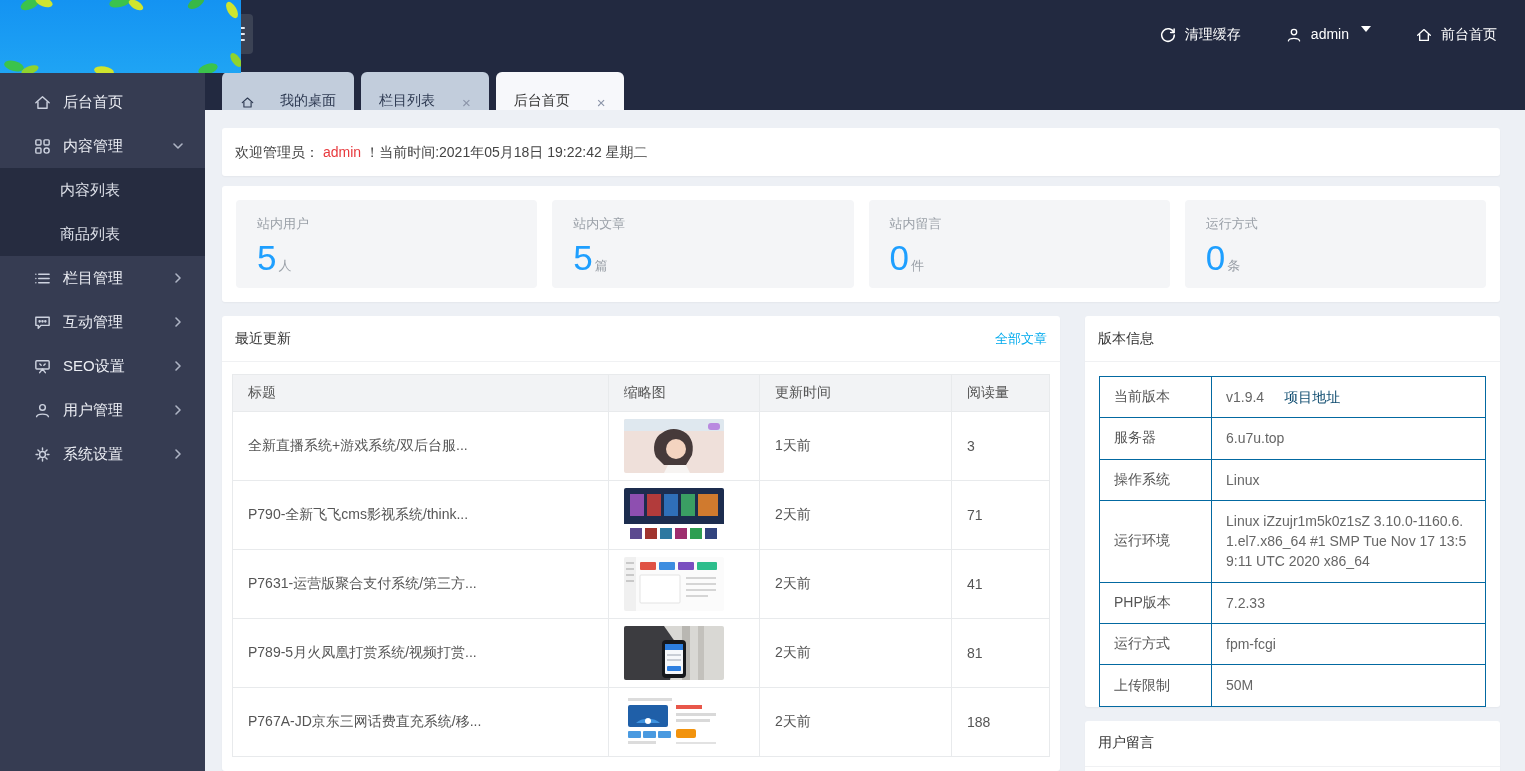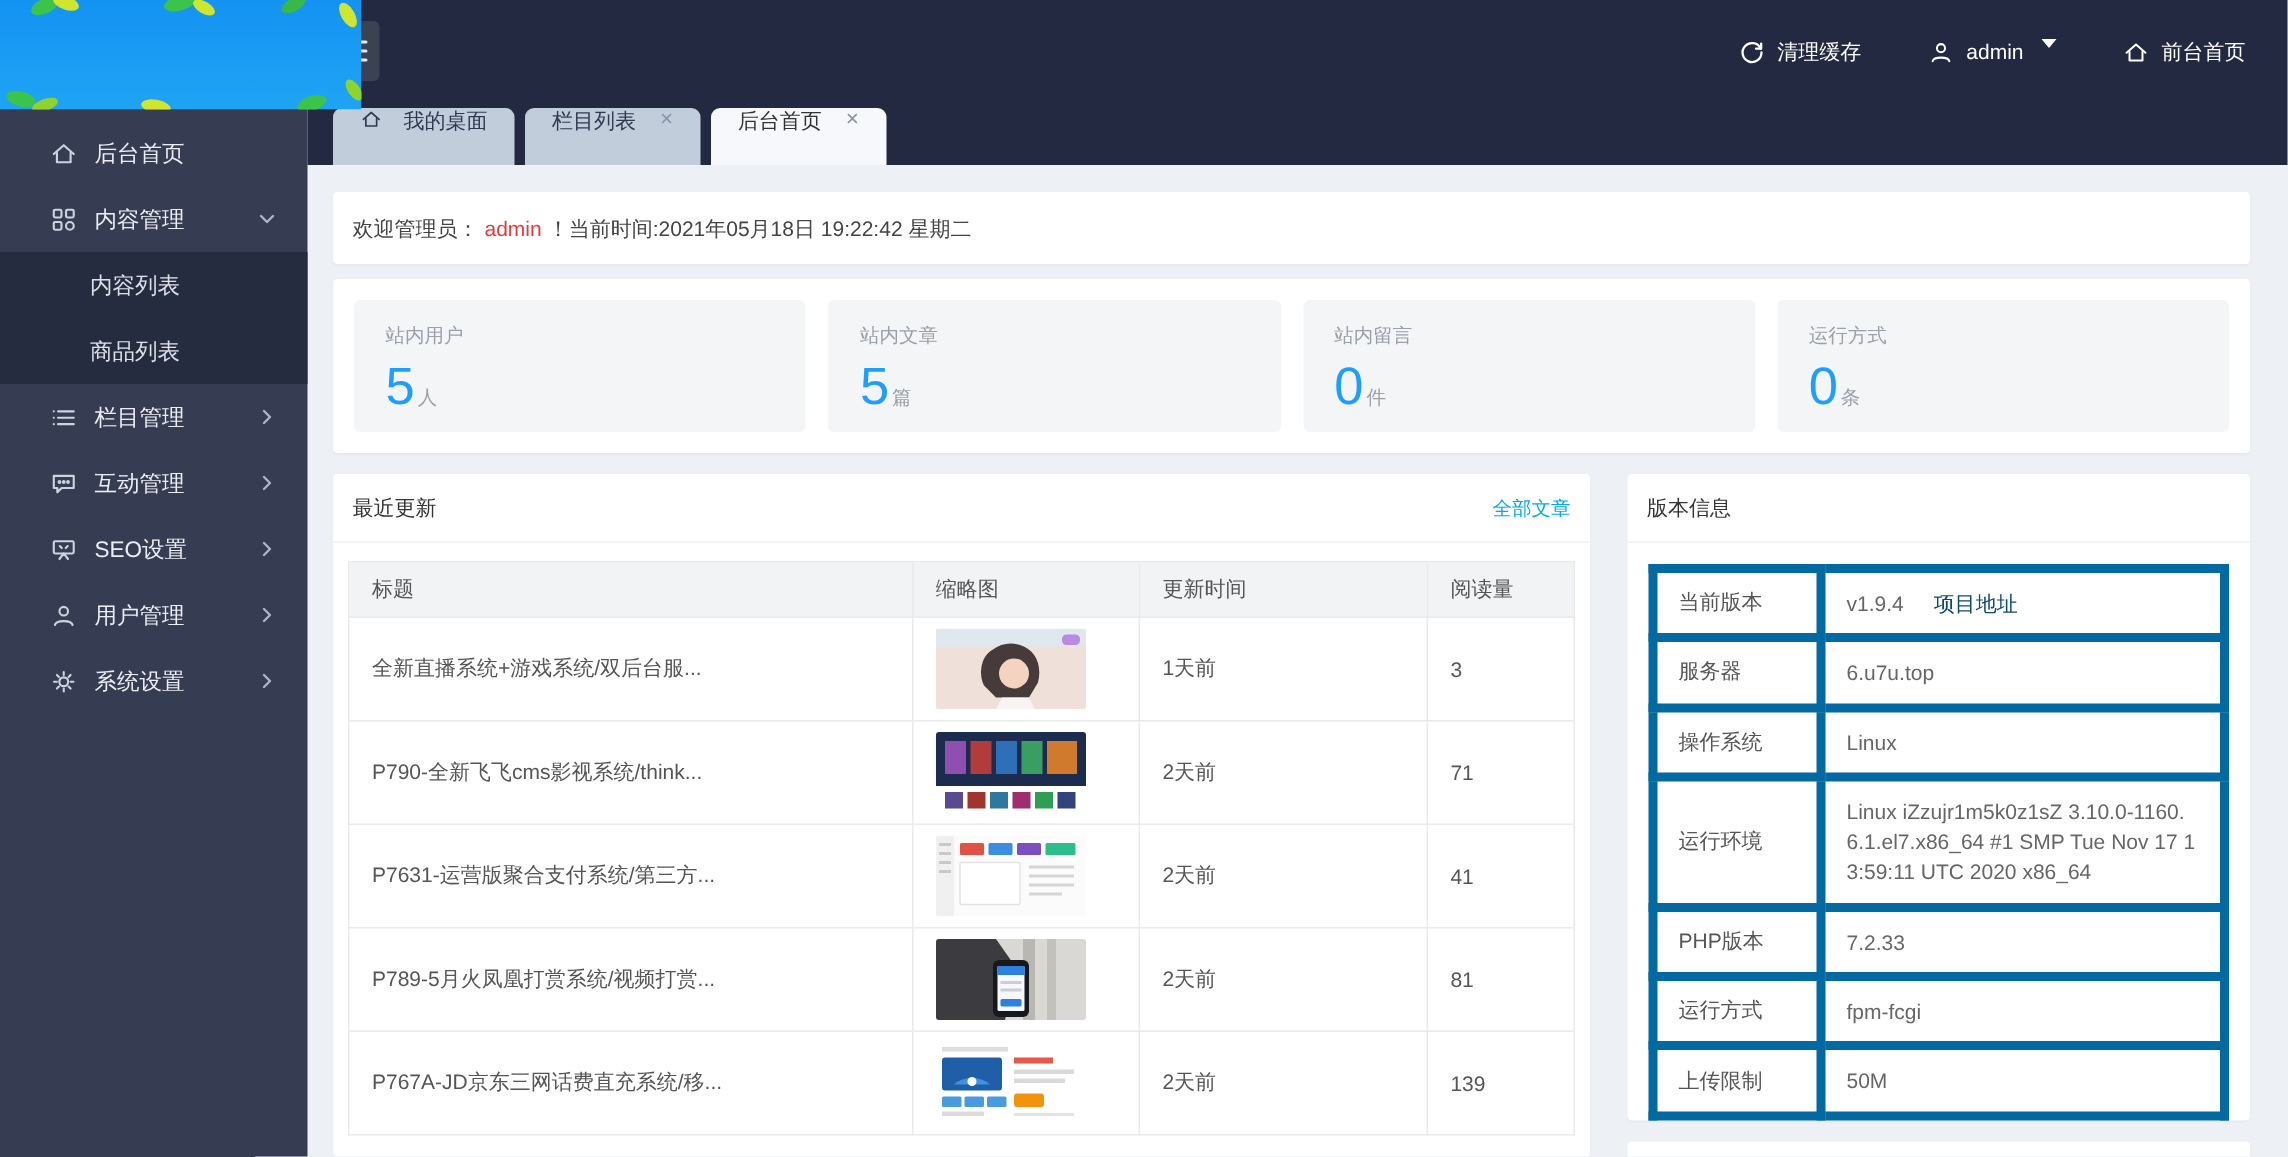--- a/index.html
+++ b/index.html
@@ -24,21 +24,21 @@
   .menu-item { height:44px; display:flex; align-items:center; padding:0 20px 0 33px; color:#eceef4; font-size:15px; cursor:pointer; position:relative; }
   .menu-item .mi-icon { width:19px; height:19px; margin-right:11px; color:#cdd2df; flex:none; }
   .menu-item .mi-icon svg { width:19px; height:19px; display:block; }
   .menu-item .chev { margin-left:auto; width:14px; height:14px; color:#aeb4c4; }
   .menu-item .chev svg { width:14px; height:14px; display:block; }
   .submenu { background:#262c40; }
   .submenu .menu-item { padding-left:60px; color:#dde0e8; }
 
   
   .tabbar { position:absolute; left:205px; top:70px; right:0; height:40px; background:#222940; z-index:1; display:flex; align-items:flex-end; padding-left:17px; }
-  .tab { height:38px; display:flex; align-items:flex-start; gap:14px; padding:0 18px; margin-right:7px;
+  .tab { height:38px; display:flex; align-items:flex-end; gap:25px; padding:0 18px; margin-right:7px;
          background:#c2cddc; color:#2e3a52; font-size:14px; border-radius:6px 6px 0 0; cursor:pointer; }
   .tab svg { width:15px; height:15px; }
   .tab.active { background:#f7f8fb; color:#333; }
   .tab .tab-close { font-size:15px; color:#8b94a8; line-height:1; margin-left:2px; cursor:pointer; }
 
   
   .content { position:absolute; left:205px; top:110px; right:0; bottom:0; background:#edf0f5; padding:18px 25px 0 17px; overflow:hidden; }
   .panel { background:#fff; border-radius:3px; box-shadow:0 1px 2px rgba(0,0,0,.04); }
 
   .welcome { height:48px; line-height:48px; padding:0 13px; font-size:14px; color:#444; }
@@ -61,21 +61,21 @@
   .recent-table th, .recent-table td { border:1px solid #e8eaec; font-weight:normal; text-align:left; padding-left:15px; font-size:14px; color:#555; }
   .recent-table th { background:#f2f3f5; height:37px; color:#555; }
   .recent-table td { height:69px; }
   .col-title { width:46%; } .col-thumb { width:18.5%; } .col-time { width:23.5%; } .col-views { width:12%; }
   .thumb-box { width:100px; height:54px; border-radius:2px; overflow:hidden; display:block; }
   .thumb-box svg { display:block; width:100px; height:54px; }
 
   
   .right-col { flex:1; min-width:0; }
   .version-table { width:calc(100% - 28px); margin:14px; border-collapse:collapse; table-layout:fixed; }
-  .version-table td { border:6px solid #0369a1; font-size:14px; padding:10px 14px; }
+  .version-table td { border:1px solid #0369a1; font-size:14px; padding:10px 14px; }
   .version-table td.vlabel { width:112px; color:#555; }
   .version-table td.vvalue { color:#666; line-height:1.45; word-break:break-all; }
   .version-table a { color:#0c4a6e; text-decoration:none; margin-left:20px; cursor:pointer; }
 
   .messages-panel { margin-top:14px; height:120px; }
 </style>
 </head>
 <body>
 
 <div class="topbar">
@@ -417,21 +417,21 @@
                     <rect x="4" y="36" width="13" height="7" rx="1" fill="#4a9ae0"></rect>
                     <rect x="19" y="36" width="13" height="7" rx="1" fill="#4a9ae0"></rect>
                     <rect x="34" y="36" width="13" height="7" rx="1" fill="#4a9ae0"></rect>
                     <rect x="4" y="46" width="28" height="3" fill="#dcdcdc"></rect>
                     <rect x="52" y="34" width="20" height="9" rx="2" fill="#f2930d"></rect>
                     <rect x="52" y="47" width="40" height="2" fill="#e2e2e2"></rect>
                   </svg>
                 </span>
               </td>
               <td>2天前</td>
-              <td>139</td>
+              <td>188</td>
             </tr>
           </tbody>
       </table>
     </div>
 
     <div class="right-col">
       <div class="panel">
         <div class="panel-title">
             <span>版本信息</span>
           </div>

